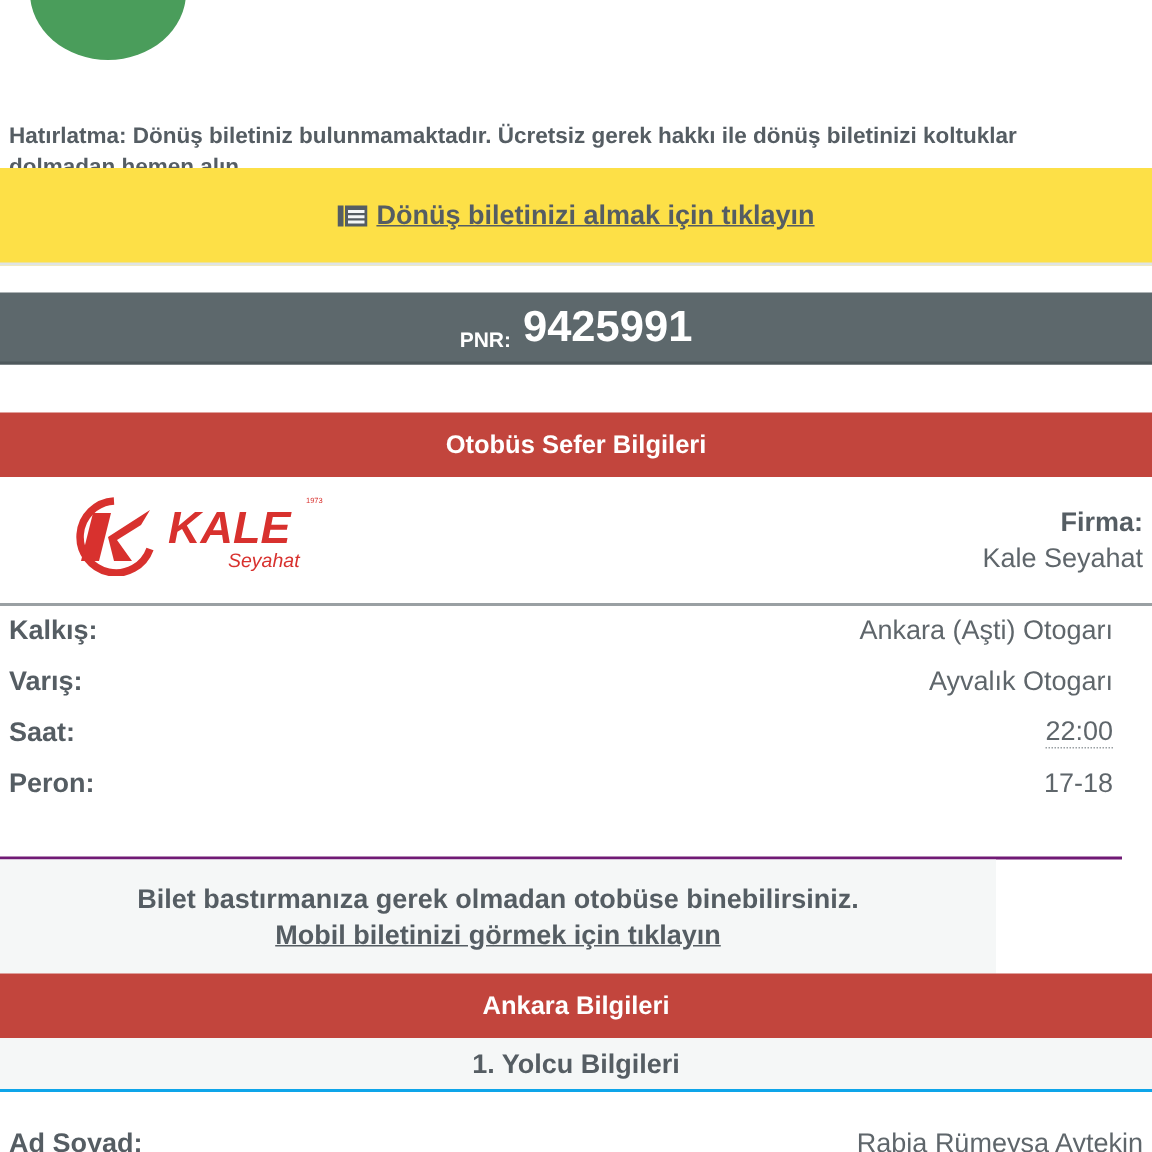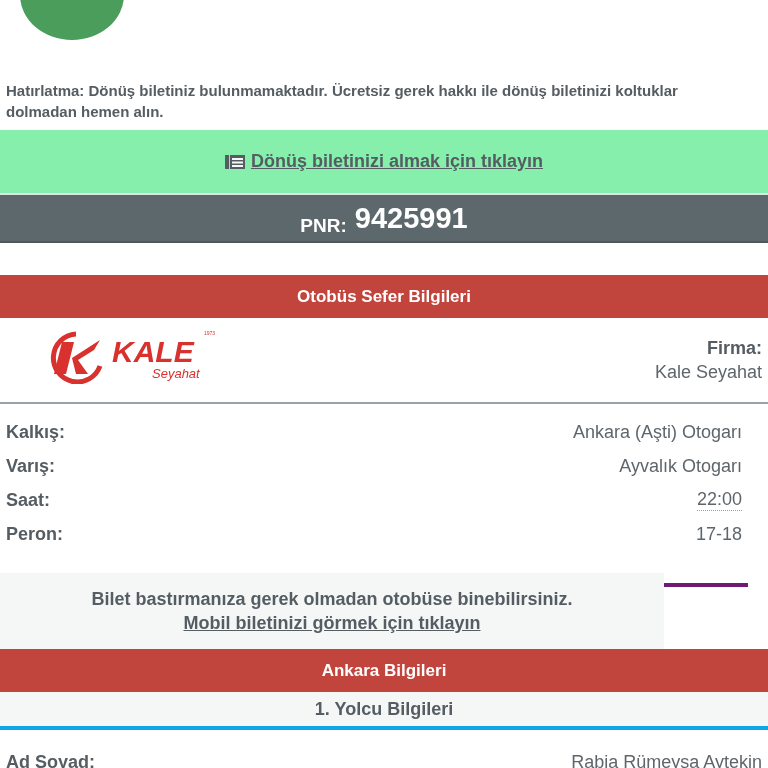--- a/index.html
+++ b/index.html
@@ -15,36 +15,36 @@
     }
     .check-circle {
       position: absolute; left: 20px; top: 0; width: 104px; height: 90px;
       background: #4a9d5b; border-radius: 50%;
     }
     .reminder {
       position: absolute; left: 6px; top: 80px; width: 740px;
       font-size: 15px; font-weight: bold; line-height: 21px; color: #555d63;
     }
     .return-bar {
-      position: absolute; left: 0; top: 130px; width: 768px; height: 63px;
-      background: #86efac; border-bottom: 2px solid #dfe4e4;
+      position: absolute; left: 0; top: 112px; width: 768px; height: 63px;
+      background: #fde047; border-bottom: 2px solid #dfe4e4;
       display: flex; align-items: center; justify-content: center;
     }
     .return-link {
       font-size: 18px; font-weight: bold; color: #555d63; text-decoration: underline;
       display: flex; align-items: center; gap: 6px; cursor: pointer;
     }
     .list-icon { display: inline-block; width: 20px; height: 16px; }
     .pnr-bar {
       position: absolute; left: 0; top: 195px; width: 768px; height: 46px;
       background: #5d686c; color: #ffffff;
       display: flex; align-items: center; justify-content: center; gap: 8px;
       border-bottom: 2px solid #4e585c;
     }
-    .pnr-label { font-size: 19px; font-weight: bold; margin-top: 16px; }
+    .pnr-label { font-size: 14px; font-weight: bold; margin-top: 16px; }
     .pnr-value { font-size: 29px; font-weight: bold; }
     .section-header {
       position: absolute; left: 0; width: 768px; height: 43px;
       background: #c2453d; color: #ffffff;
       display: flex; align-items: center; justify-content: center;
       font-size: 17px; font-weight: bold;
     }
     .trip-header { top: 275px; }
     .passenger-header { top: 649px; }
     .company-row {
@@ -54,40 +54,40 @@
     .logo { position: absolute; left: 48px; top: 10px; width: 172px; height: 56px; }
     .company-label {
       position: absolute; right: 6px; top: 20px; text-align: right;
       font-size: 18px; font-weight: bold; color: #555d63;
     }
     .company-value {
       position: absolute; right: 6px; top: 44px; text-align: right;
       font-size: 18px; color: #5f666b;
     }
     .details {
-      position: absolute; left: 0; top: 415px; width: 748px; height: 168px;
-      border-bottom: 4px solid #701a75;
+      position: absolute; left: 0; top: 403px; width: 748px; height: 168px;
+      border-bottom: 2px solid #701a75;
     }
     .detail-row {
       height: 34px; display: flex; justify-content: space-between; align-items: center;
       padding: 0 6px;
     }
     .detail-label { font-size: 18px; font-weight: bold; color: #555d63; }
     .detail-value { font-size: 18px; color: #5f666b; }
     .detail-value.dotted { border-bottom: 1px dotted #9aa0a3; }
     .mobile-bar {
       position: absolute; left: 0; top: 573px; width: 664px; height: 76px;
       background: #f5f7f7;
       display: flex; flex-direction: column; align-items: center; justify-content: center;
       font-size: 18px; font-weight: bold; color: #555d63; line-height: 24px;
     }
     .mobile-link { text-decoration: underline; cursor: pointer; }
     .passenger-sub {
       position: absolute; left: 0; top: 692px; width: 768px; height: 34px;
-      background: #f5f7f7; border-bottom: 4px solid #0ea5e9;
+      background: #f5f7f7; border-bottom: 2px solid #0ea5e9;
       display: flex; align-items: center; justify-content: center;
       font-size: 18px; font-weight: bold; color: #555d63;
     }
     .passenger-row {
       position: absolute; left: 0; top: 752px; width: 768px; height: 24px;
       display: flex; justify-content: space-between; padding: 0 6px; box-sizing: border-box;
     }
   </style>
 </head>
 <body>

